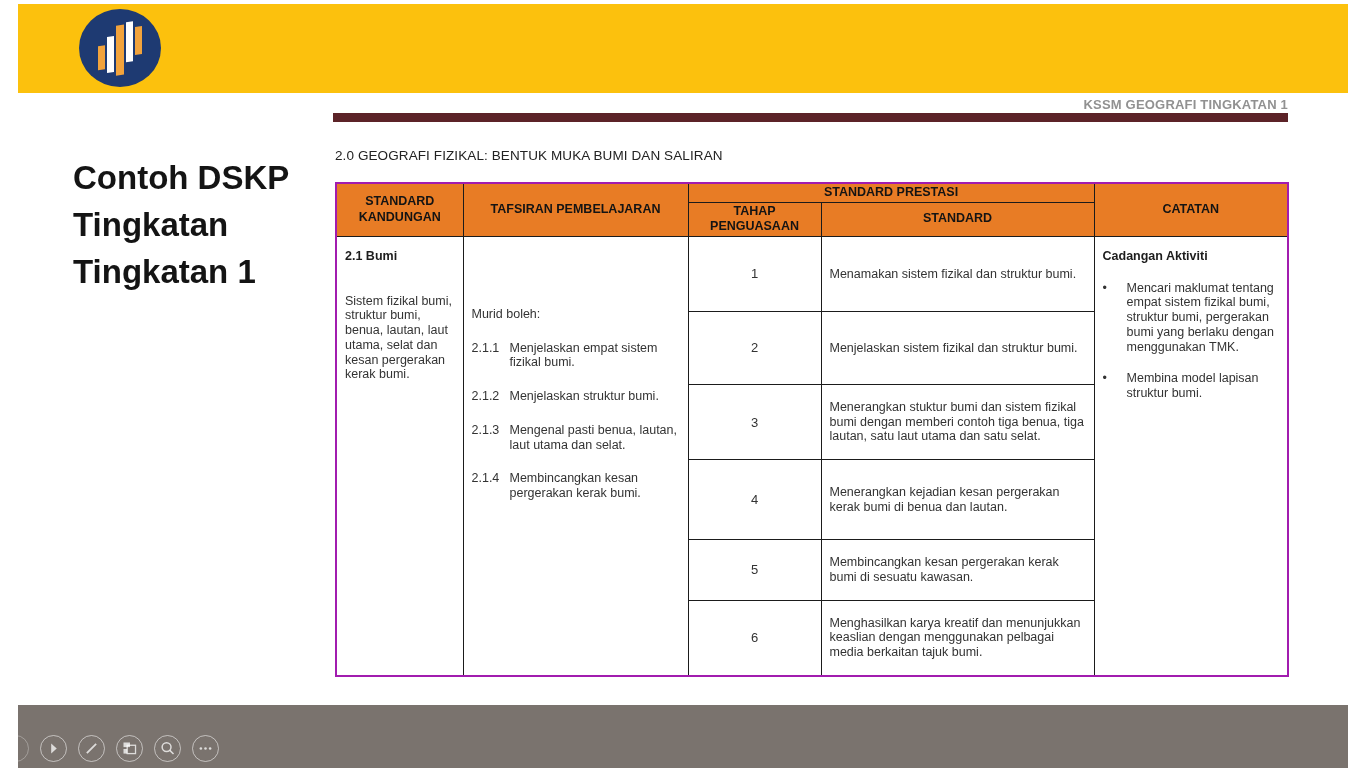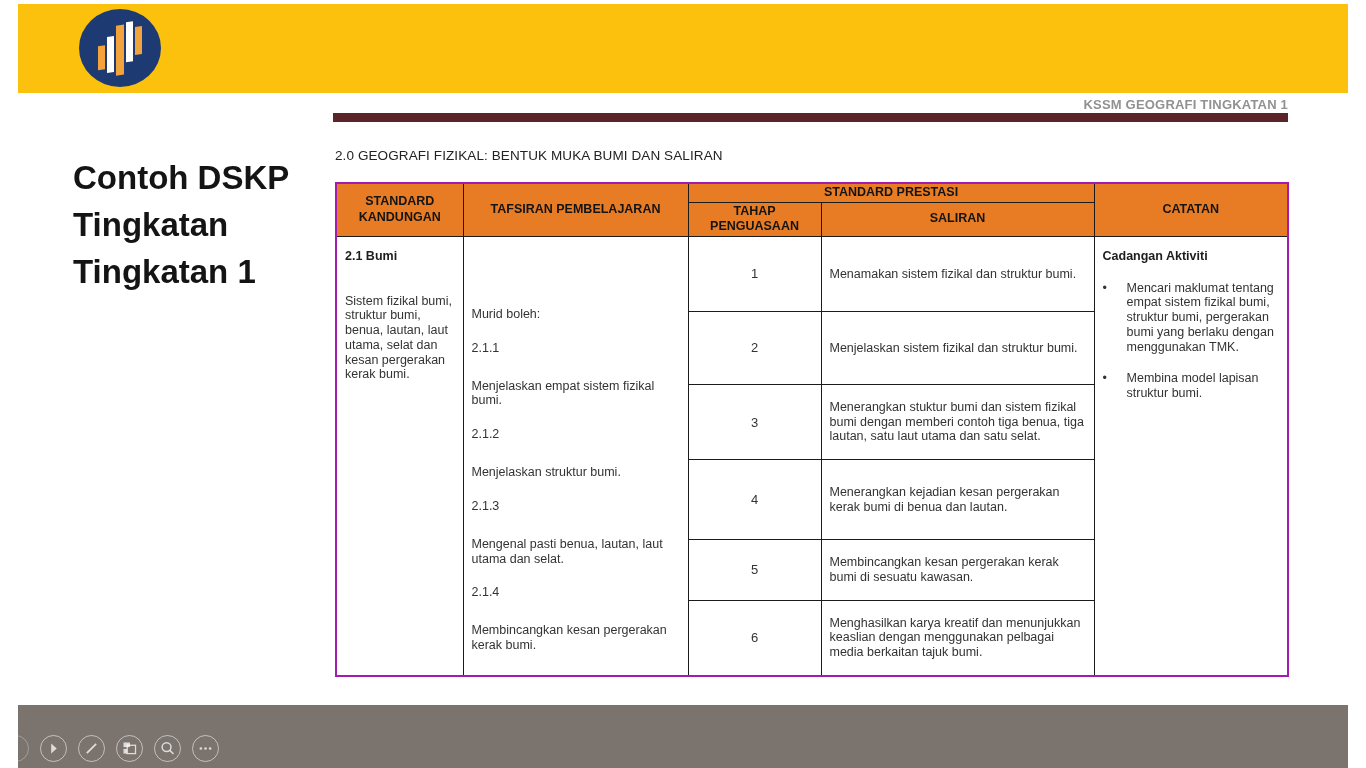--- a/index.html
+++ b/index.html
@@ -42,21 +42,21 @@
   tr.r1 { height:75px; } tr.r2 { height:73px; } tr.r3 { height:75px; }
   tr.r4 { height:80px; } tr.r5 { height:60px; } tr.r6 { height:72px; }
 
   td.level-cell { text-align:center; vertical-align:middle; font-size:13px; }
   td.tafsiran-cell { vertical-align:middle; padding:15px 8px; line-height:1.18; }
   td.kandungan-cell, td.pembelajaran-cell, td.catatan-cell {
       vertical-align:top; padding:12px 8px 8px 8px; line-height:1.18; }
   .cell-bold { font-weight:700; color:#1d1d1d; }
   .kandungan-desc { margin-top:30px; }
   .pembelajaran-pad { padding-top:58px; }
-  .ls-item { display:flex; margin-top:19px;flex-direction:column; }
+  .ls-item { display:flex; margin-top:19px; }
   .ls-num { width:38px; flex:0 0 38px; }
   .ls-text { flex:1; }
   .note-bullet { display:flex; margin-top:17px;justify-content:flex-end; }
   .note-bullet::before { content:"\2022"; width:24px; flex:0 0 24px; }
 
   
   .footer-bar { position:absolute; left:18px; top:705px; width:1330px; height:63px;
                 background:#7A736E; }
   .controls { position:absolute; left:2px; top:735px; display:flex; gap:11px; }
   .ctl { width:27px; height:27px; border:1px solid rgba(255,255,255,0.55);
@@ -107,21 +107,21 @@
       </colgroup>
       <thead>
         <tr class="hdr-top">
           <th rowspan="2">STANDARD KANDUNGAN</th>
           <th rowspan="2">TAFSIRAN PEMBELAJARAN</th>
           <th colspan="2">STANDARD PRESTASI</th>
           <th rowspan="2">CATATAN</th>
         </tr>
         <tr class="hdr-sub">
           <th>TAHAP PENGUASAAN</th>
-          <th>SALIRAN</th>
+          <th>STANDARD</th>
         </tr>
       </thead>
       <tbody>
         <tr class="r1">
           <td class="kandungan-cell" rowspan="6">
             <div class="cell-bold">2.1 Bumi</div>
             <div class="kandungan-desc">Sistem fizikal bumi, struktur bumi, benua, lautan, laut utama, selat dan kesan pergerakan kerak bumi.</div>
           </td>
           <td class="pembelajaran-cell" rowspan="6">
             <div class="pembelajaran-pad">Murid boleh:</div>

